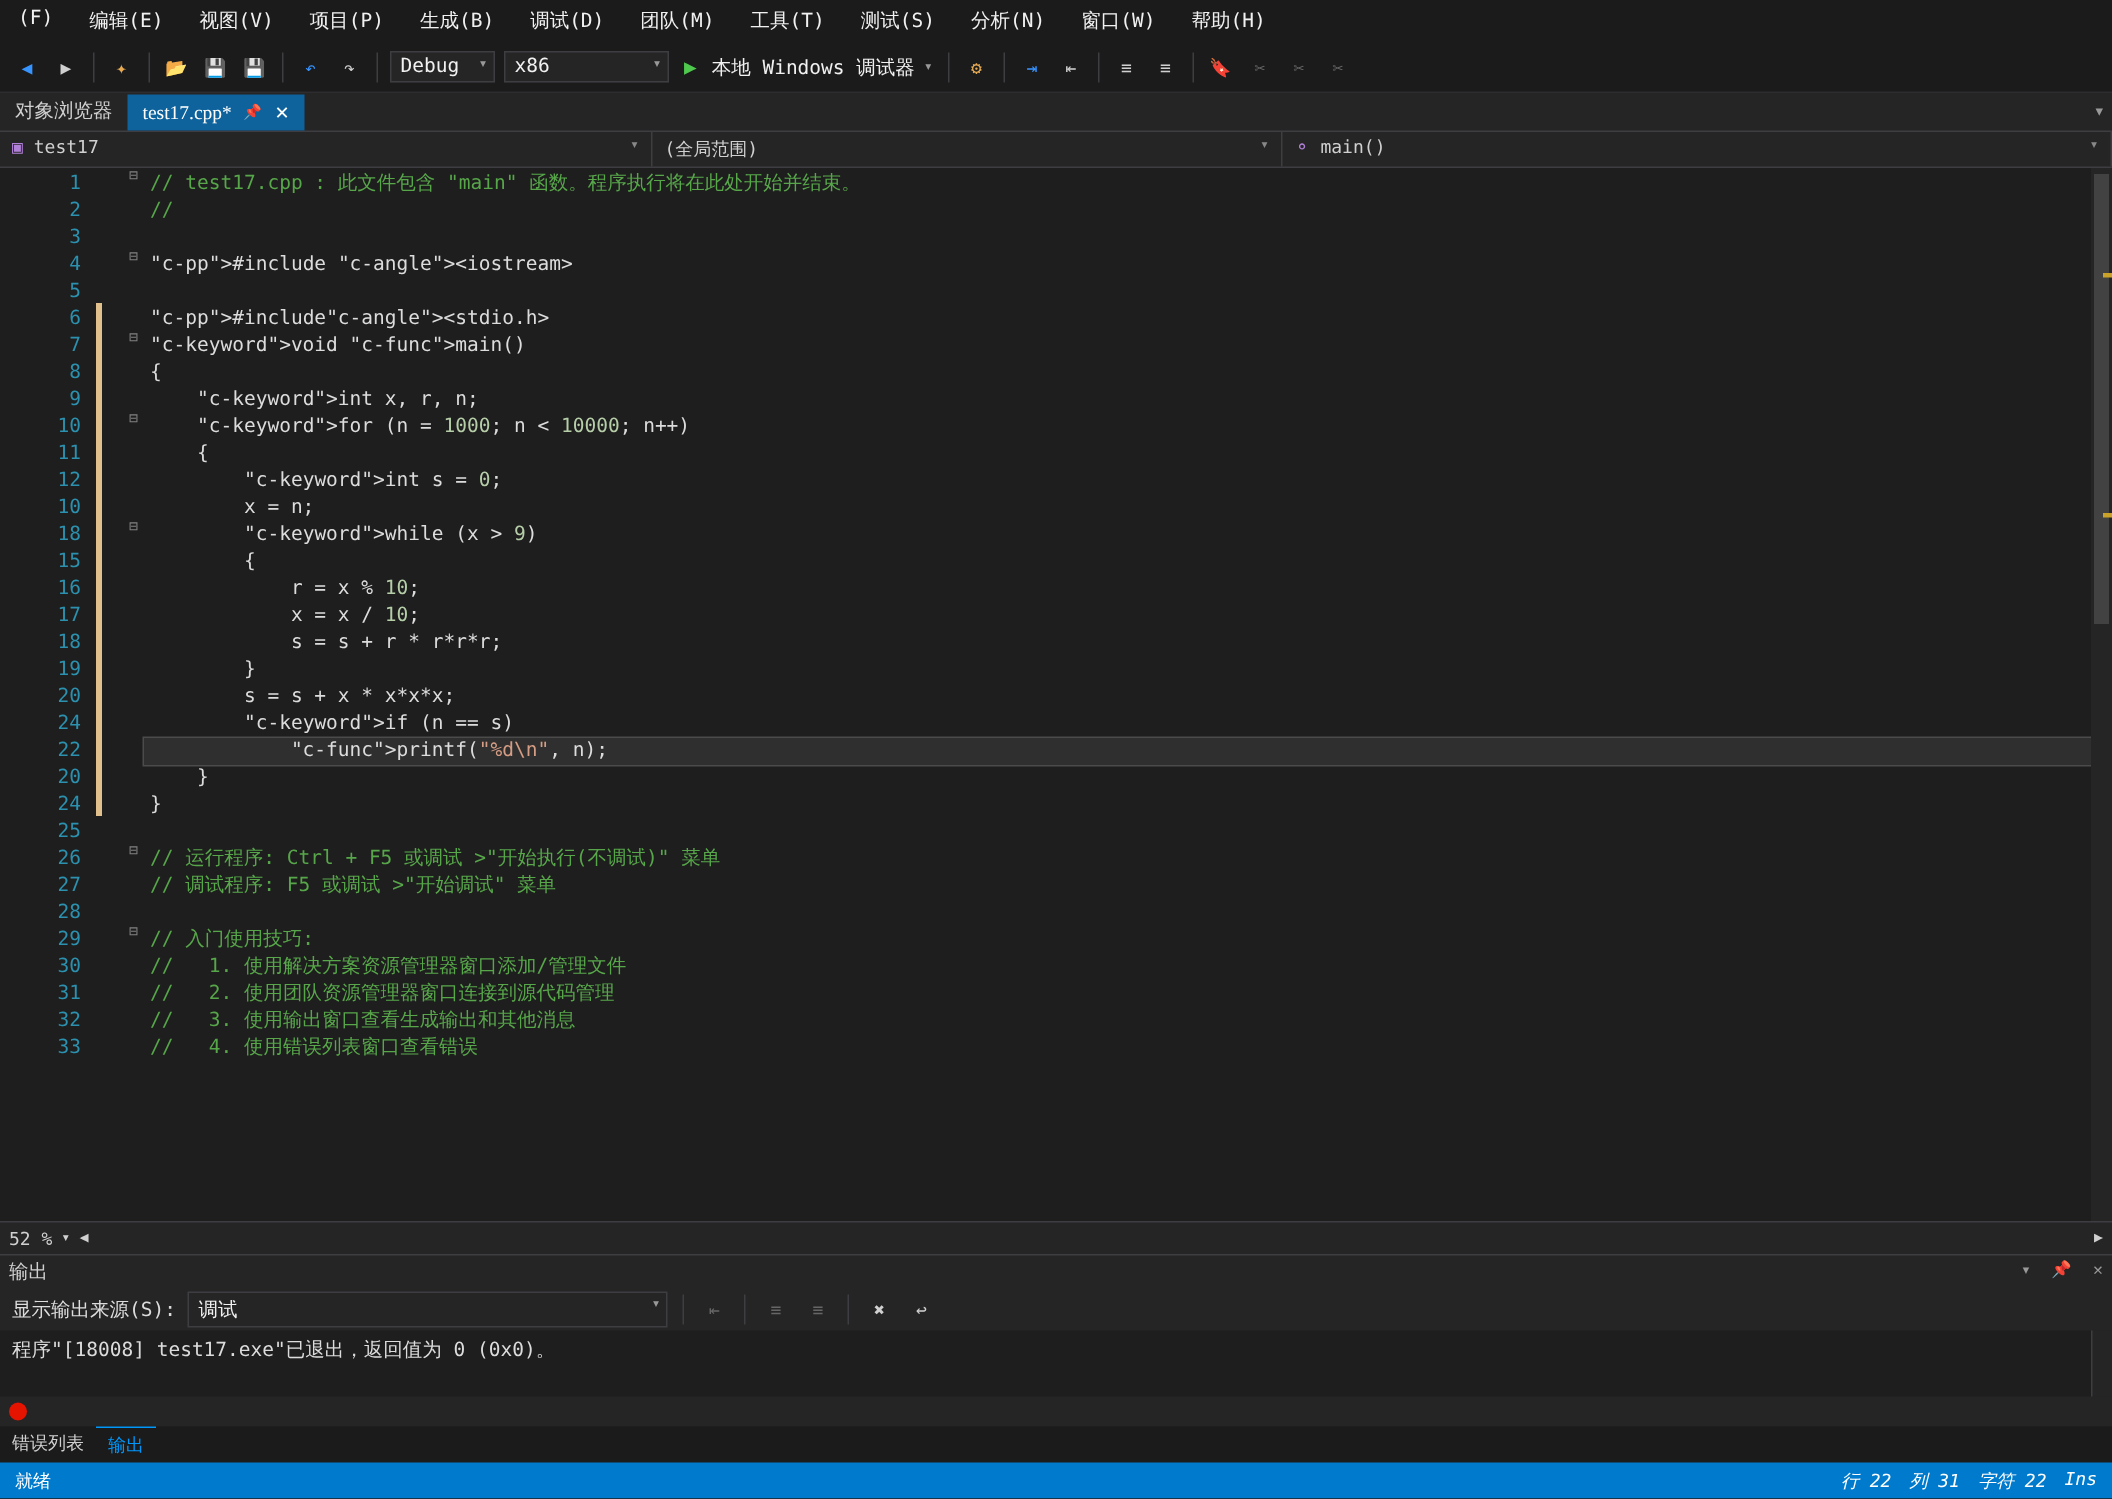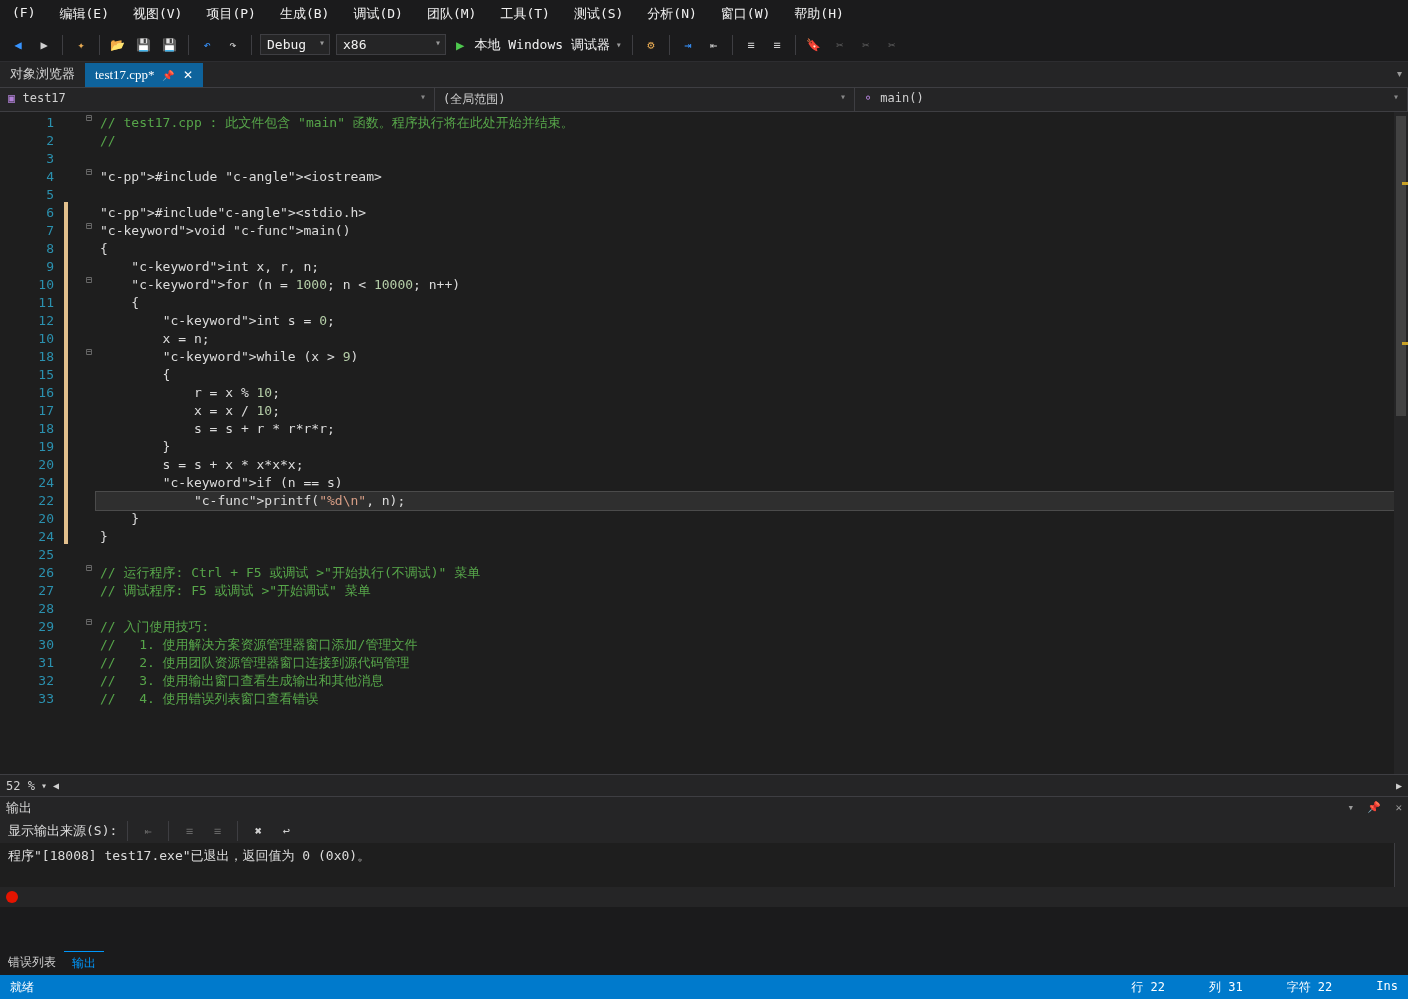--- a/index.html
+++ b/index.html
@@ -204,35 +204,35 @@
 .err-indic .redcircle { width:12px;height:12px;border-radius:50%;background:#e51400;display:inline-block;}
 
 
 .bottomtabs {
   background:#1b1b1c;
   display:flex;
   gap:0;
   padding: 0;
   font-size:12px;
 }
-.btab { padding:3px 8px; color:#d0d0d0; cursor:pointer;margin-top:44px; }
+.btab { padding:3px 8px; color:#d0d0d0; cursor:pointer; }
 .btab.active { color:#0097fb; border-top:1px solid #0097fb; }
 
 
 .statusbar {
   background:#007acc;
   color:#fff;
   display:flex;
   align-items:center;
   justify-content:space-between;
   height:24px;
   font-size:12px;
   padding: 0 10px;
 }
-.statusbar .right { display:flex; gap:44px; }
+.statusbar .right { display:flex; gap:12px;font-style:italic; }
 </style>
 </head>
 <body>
 
 <div class="menubar">
   <span>(F)</span>
   <span>编辑(E)</span>
   <span>视图(V)</span>
   <span>项目(P)</span>
   <span>生成(B)</span>
@@ -430,20 +430,21 @@
   <div class="out-head">
     <span>输出</span>
     <span class="ctrls">
       <span>▾</span>
       <span>📌</span>
       <span>✕</span>
     </span>
   </div>
   <div class="out-tools">
     <span>显示输出来源(S):</span>
+    <div class="combo">调试</div>
     <span class="tsep"></span>
     <span class="tbtn" style="color:#666">⇤</span>
     <span class="tsep"></span>
     <span class="tbtn" style="color:#666">≡</span>
     <span class="tbtn" style="color:#666">≡</span>
     <span class="tsep"></span>
     <span class="tbtn">✖</span>
     <span class="tbtn">↩</span>
   </div>
   <div class="out-row">

